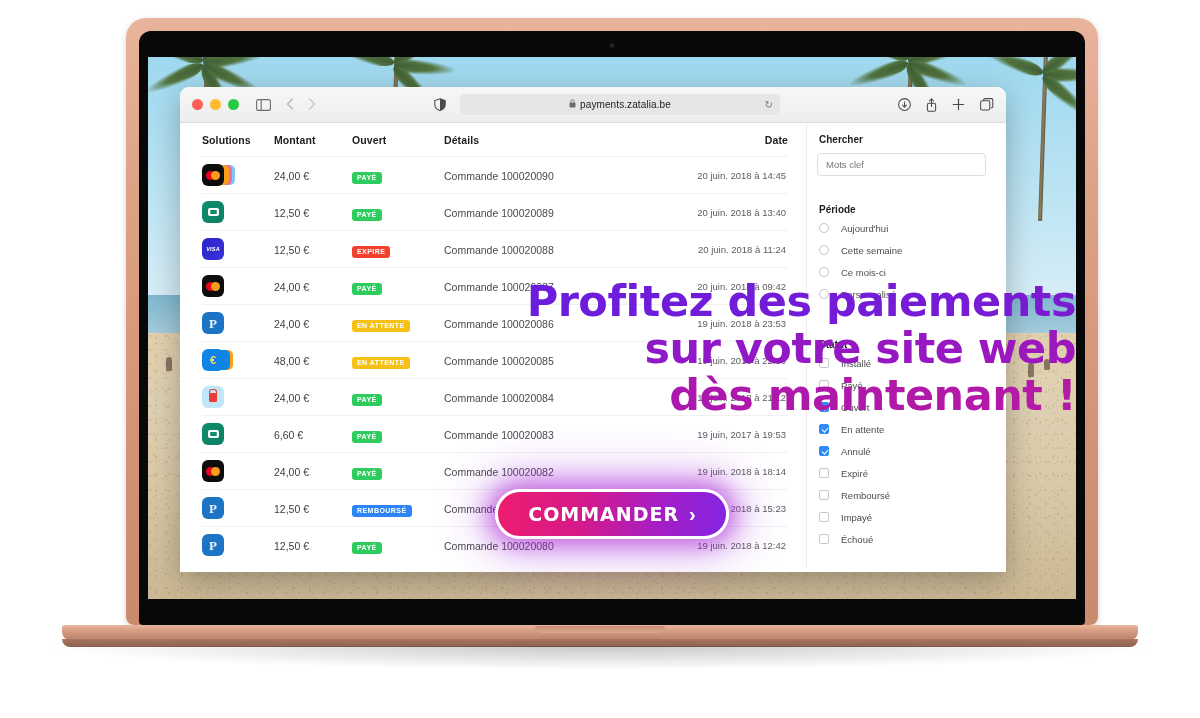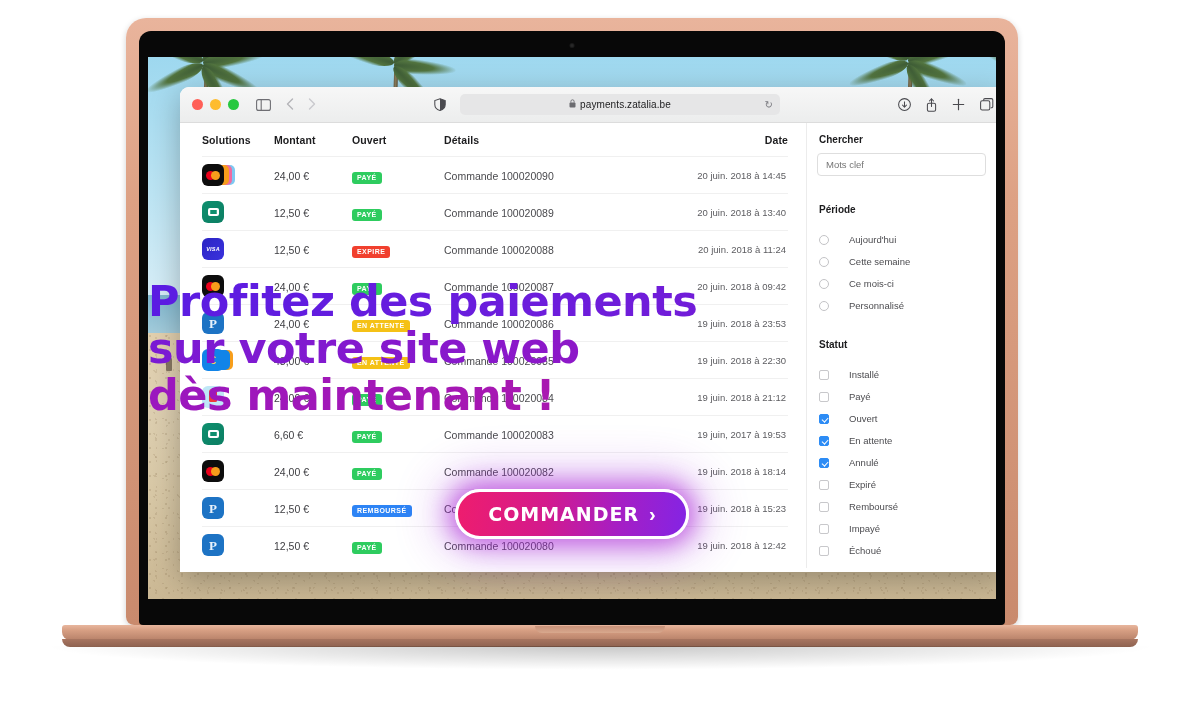--- a/index.html
+++ b/index.html
@@ -8,21 +8,21 @@
     background: #ffffff;
     font-family: "Liberation Sans", sans-serif;
     overflow: hidden;
   }
 
   #stage { position: relative; width: 1200px; height: 718px; background: #fff; }
 
   
   .laptop-lid {
     position: absolute; left: 126px; top: 18px;
-    width: 892px; height: 607px;
+    width: 972px; height: 607px;
     background: linear-gradient(180deg,#e9b49c 0%, #dda184 30%, #c98a6d 100%);
     border-radius: 20px 20px 8px 8px;
     padding: 13px 13px 0 13px;
     box-shadow: 0 2px 6px rgba(0,0,0,.18);
   }
   .lid-screen {
     width: 100%; height: 100%;
     background: #080808;
     border-radius: 12px 12px 4px 4px;
     position: relative;
@@ -194,39 +194,39 @@
   }
 
   
   .side-h { font-size:10px; font-weight:700; color:#1c1c1e; margin: 11px 0 8px 2px;}
   .side-h.sp { margin-top: 28px; }
   .search-input {
     width: 100%; height: 23px; border:1px solid #dedede; border-radius:4px;
     font-size:9.5px; color:#b3b3b6; padding: 0 8px; background:#fff;
     font-family:"Liberation Sans", sans-serif; outline:none;
   }
-  .opt { display:flex; align-items:flex-end; gap:20px; margin: 0 0 0 2px; height: 22px; }
+  .opt { display:flex; align-items:flex-start; gap:12px; margin: 0 0 0 2px; height: 22px; }
   .radio {
     width:10px; height:10px; border-radius:50%; border:1px solid #c3c3c6; background:#fff; flex:none;
   }
   .check {
     width:10px; height:10px; border-radius:2px; border:1px solid #c8c8cb; background:#fff; flex:none;
     position:relative;
   }
   .check.on { background:#2d8cf5; border-color:#2d8cf5; }
   .check.on::after{
     content:""; position:absolute; left:2.8px; top:.7px; width:2.6px; height:5.4px;
     border:solid #fff; border-width:0 1.4px 1.4px 0; transform:rotate(42deg);
   }
   .opt-label { font-size:9.5px; color:#4c4c50; }
 
   
   .promo {
     position:absolute; left:0; right:0; top:222px;
-    text-align:left; pointer-events:none;
+    text-align:right; pointer-events:none;
   }
   .promo-line {
     font-size:43px; font-weight:900; line-height:1.05;
     font-family:"DejaVu Sans", sans-serif;
     letter-spacing:-.5px;
     background: linear-gradient(95deg,#5b1fe0 0%, #7a19d6 38%, #9c17c4 62%, #b01aa8 100%);
     -webkit-background-clip: text; background-clip: text;
     color: transparent; -webkit-text-fill-color: transparent;
     margin: 0 0 2px 0;
   }

